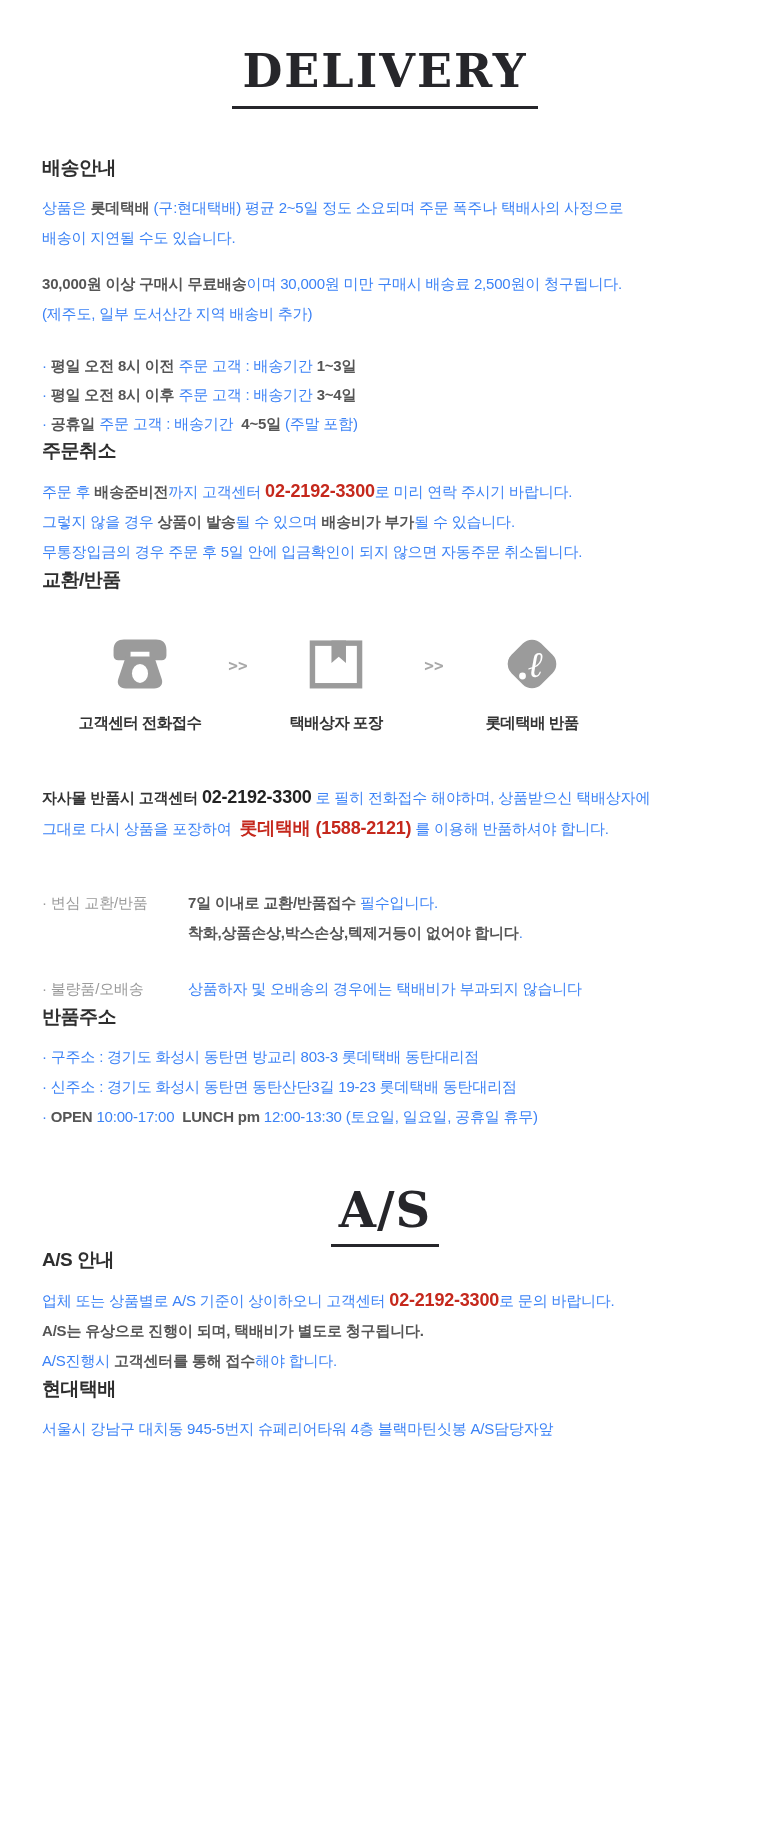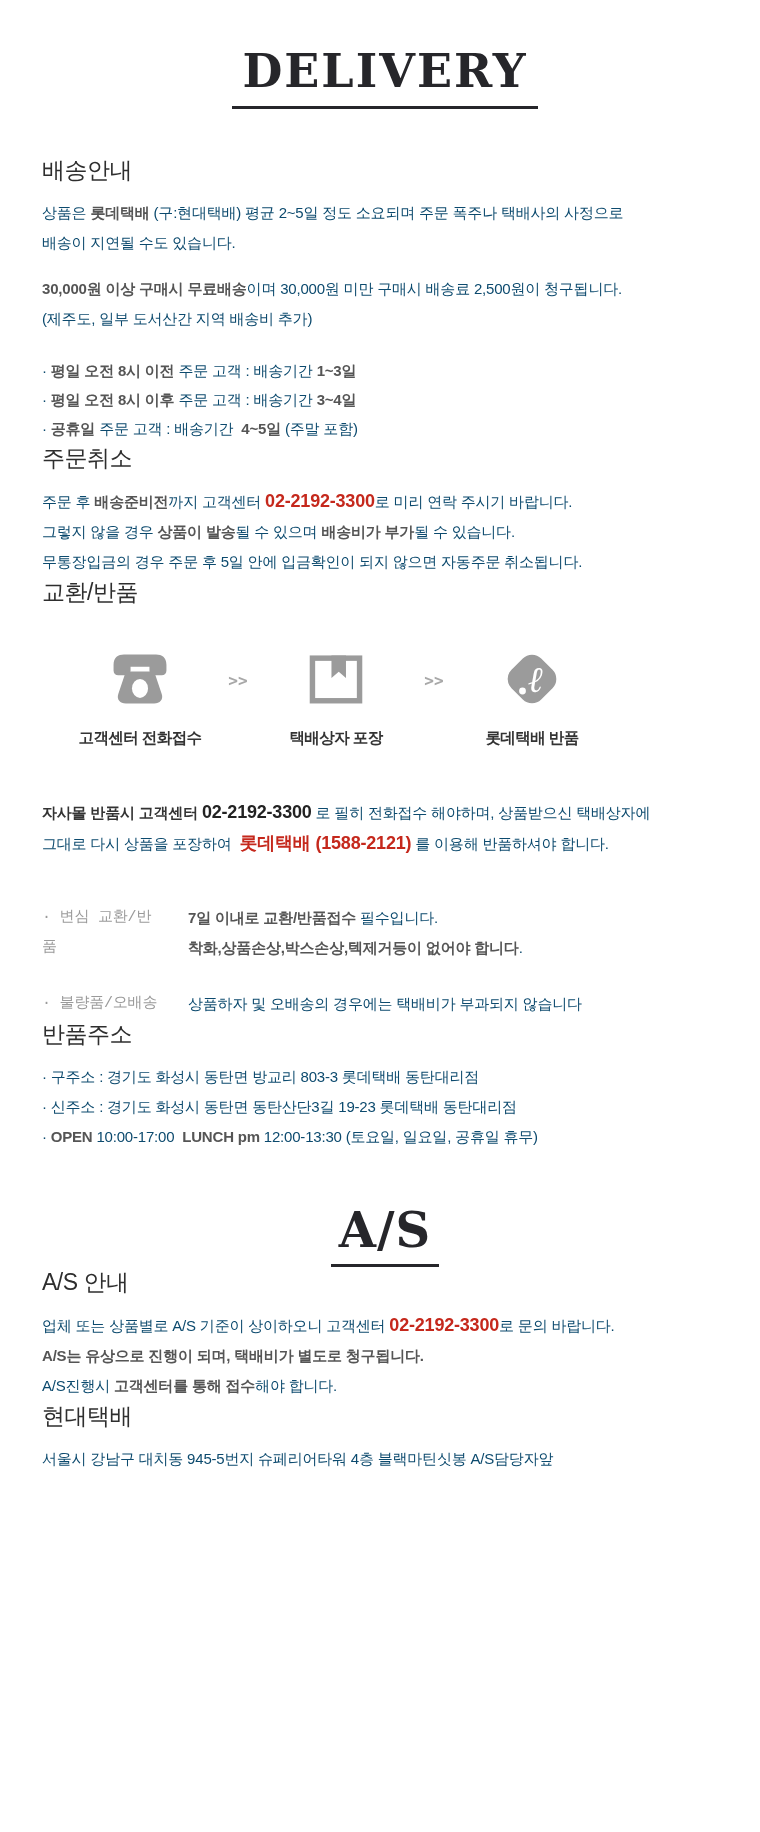--- a/index.html
+++ b/index.html
@@ -9,55 +9,55 @@
 
   
   .big-title{text-align:center;margin:0 0 46px;}
   .big-title .tt{display:inline-block;font-family:"DejaVu Serif","Liberation Serif",serif;
         font-weight:bold;color:#26262a;border-bottom:3px solid #26262a;}
   .tt-delivery{font-size:46px;letter-spacing:2px;padding:0 10px 8px;}
   .tt-as{font-size:48px;letter-spacing:1px;padding:0 8px 6px;}
   .as-title{margin:50px 0 0;}
 
   
-  h2.sec{font-size:23px;color:#2e2e2e;letter-spacing:-0.5px;margin:0 0 12px;font-weight:normal;}
+  h2.sec{font-size:19px;color:#2e2e2e;letter-spacing:-0.5px;margin:0 0 12px;font-weight:bold;}
   .mt-cancel{margin-top:50px;}
   .mt-exchange{margin-top:48px;}
   .mt-return{margin-top:46px;}
   .mt-cs{margin-top:42px;}
   .mt-asguide{margin-top:46px;}
   .mt-asaddr{margin-top:44px;}
 
   
   .line{font-size:15px;line-height:30px;color:#9a9a9a;letter-spacing:-0.2px;white-space:pre-wrap;}
   .bullets{margin-top:22px;}
   .bullets .line{line-height:29px;}
   .para{margin:0 0 16px;}
   .para:last-child{margin-bottom:0;}
-  .seg-g{color:#0c4a6e;font-weight:normal;}
+  .seg-g{color:#3b82f6;font-weight:normal;}
   .seg-b{color:#555555;font-weight:bold;}
   .seg-k{color:#333333;font-weight:bold;}
   .seg-kp{color:#222222;font-weight:bold;font-size:18px;}
   .seg-rp{color:#c5281c;font-weight:bold;font-size:18px;}
 
   
   .steps{display:flex;align-items:flex-start;margin:36px 0 0 18px;}
   .step{width:160px;text-align:center;}
   .step-iconwrap{height:70px;display:flex;align-items:center;justify-content:center;color:#9b9b9b;}
   .step-label{margin-top:14px;font-size:15.5px;font-weight:bold;color:#333;letter-spacing:-0.6px;}
   .step-arrow{width:36px;text-align:center;color:#a8a8a8;font-size:16px;font-weight:bold;
         margin-top:27px;font-family:"DejaVu Sans Mono","Liberation Mono",monospace;letter-spacing:0;}
 
   .exchange-para{margin-top:48px;}
   .exchange-para .line{line-height:31px;}
 
   
   .defrow{display:flex;margin-top:44px;}
   .defrow.second{margin-top:26px;}
-  .def-label{flex:none;width:118px;font-size:15px;line-height:30px;color:#9a9a9a;letter-spacing:-0.2px;font-family:Liberation Mono, monospace;}
+  .def-label{flex:none;width:118px;font-size:15px;line-height:30px;color:#9a9a9a;letter-spacing:-0.2px;}
   .def-body{padding-left:28px;}
 
   .addr-lines{margin-top:2px;}
   svg{display:block;}
 </style>
 </head>
 <body>
 
 <div class="page">
 

